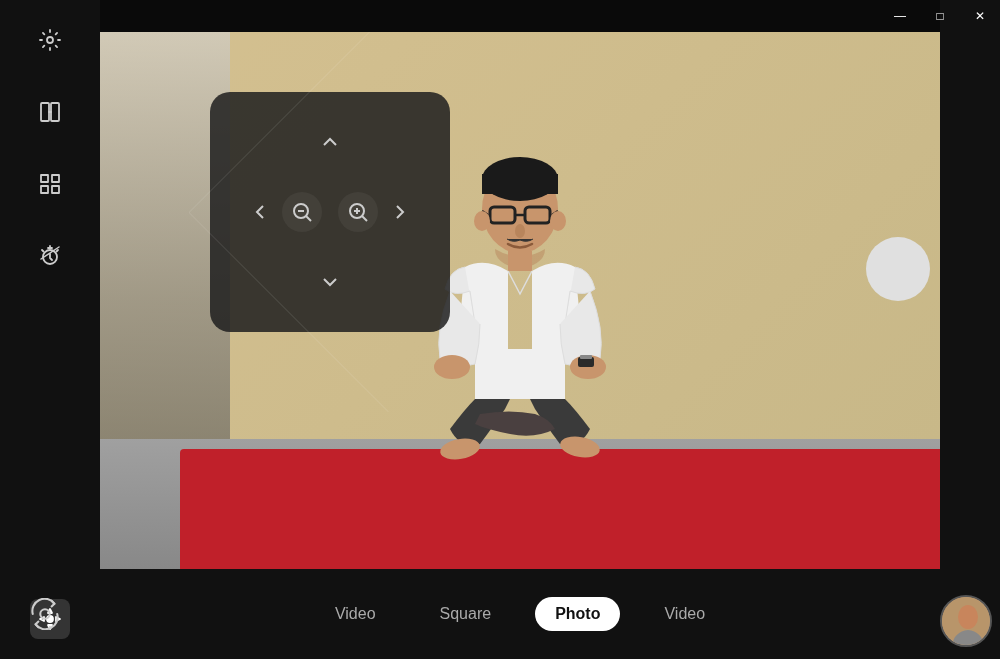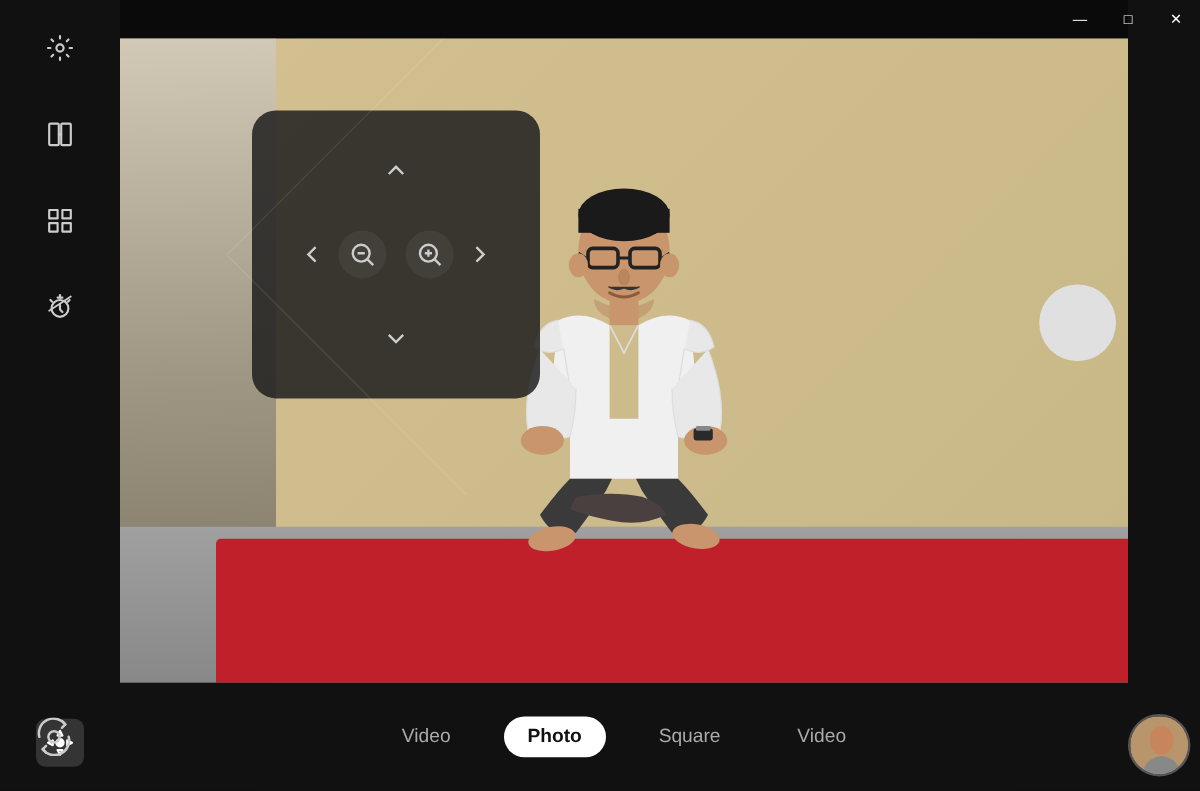--- a/index.html
+++ b/index.html
@@ -536,22 +536,22 @@
         </div>
       </div>
     </div>
   </div>
 </div>
 
 <div class="shutter-btn" style="top: 268.5px; right: 70px;"></div>
 
 <div class="bottom-bar">
   <button class="mode-btn">Video</button>
+  <button class="mode-btn">Square</button>
   <button class="mode-btn active">Photo</button>
-  <button class="mode-btn">Square</button>
   <button class="mode-btn">Video</button>
 </div>
 
 <div class="thumbnail">
   <div class="thumbnail-inner">
     <svg viewBox="0 0 52 52" xmlns="http://www.w3.org/2000/svg" width="52" height="52">
       <rect width="52" height="52" fill="#b8956a"></rect>
       <ellipse cx="26" cy="20" rx="10" ry="12" fill="#c8855c"></ellipse>
       <path d="M10 52 Q10 35 26 33 Q42 35 42 52Z" fill="#888"></path>
     </svg>

